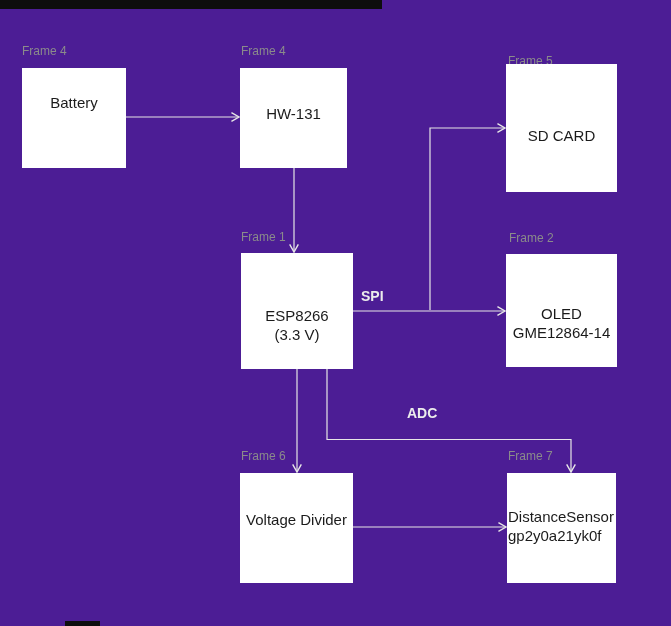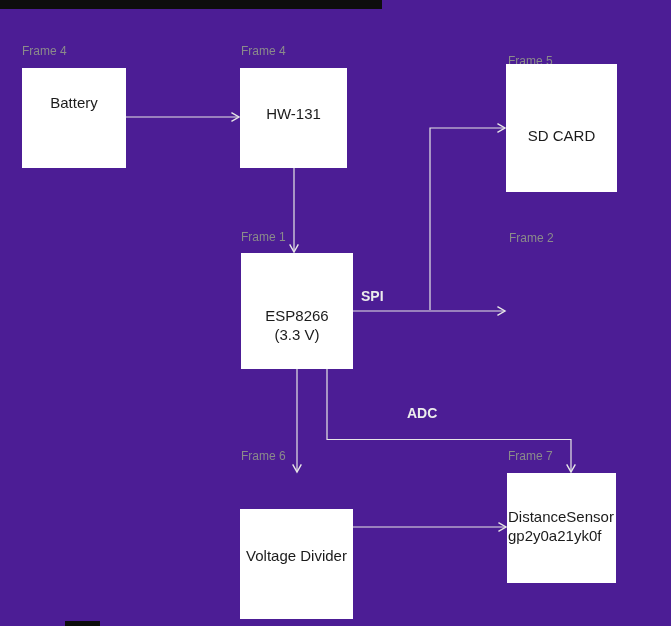--- a/index.html
+++ b/index.html
@@ -56,21 +56,21 @@
   .n-battery{left:22px;top:68px;width:104px;height:100px;}
   .n-battery .node-text{transform:translateY(-16px);}
   .n-hw131{left:240px;top:68px;width:107px;height:100px;}
   .n-hw131 .node-text{transform:translateY(-5px);}
   .n-sdcard{left:506px;top:64px;width:111px;height:128px;}
   .n-sdcard .node-text{transform:translateY(7px);}
   .n-esp8266{left:241px;top:253px;width:112px;height:116px;}
   .n-esp8266 .node-text{transform:translateY(14px);}
   .n-oled{left:506px;top:254px;width:111px;height:113px;}
   .n-oled .node-text{transform:translateY(12px);}
-  .n-vdivider{left:240px;top:473px;width:113px;height:110px;margin-top:36px;}
+  .n-vdivider{left:240px;top:473px;width:113px;height:110px;}
   .n-vdivider .node-text{transform:translateY(-9px);}
   .n-distsensor{left:507px;top:473px;width:109px;height:110px;justify-content:flex-start;}
   .n-distsensor .node-text{transform:translateY(-2px);text-align:left;padding-left:1px;}
 
   .edge-label{
     position:absolute;
     color:#ececec;
     font-size:14px;
     white-space:nowrap;
     font-weight:bold;
@@ -120,20 +120,26 @@
 
   <div class="frame-label fl-esp8266">Frame 1</div>
   <div class="node n-esp8266">
     <div class="node-text">
       <span>ESP8266</span><br>
       <span>(3.3 V)</span>
     </div>
   </div>
 
   <div class="frame-label fl-oled">Frame 2</div>
+  <div class="node n-oled">
+    <div class="node-text">
+      <span>OLED</span><br>
+      <span>GME12864-14</span>
+    </div>
+  </div>
 
   <div class="frame-label fl-vdivider">Frame 6</div>
   <div class="node n-vdivider">
     <div class="node-text">Voltage Divider</div>
   </div>
 
   <div class="frame-label fl-distsensor">Frame 7</div>
   <div class="node n-distsensor">
     <div class="node-text">
       <span>DistanceSensor</span><br>

